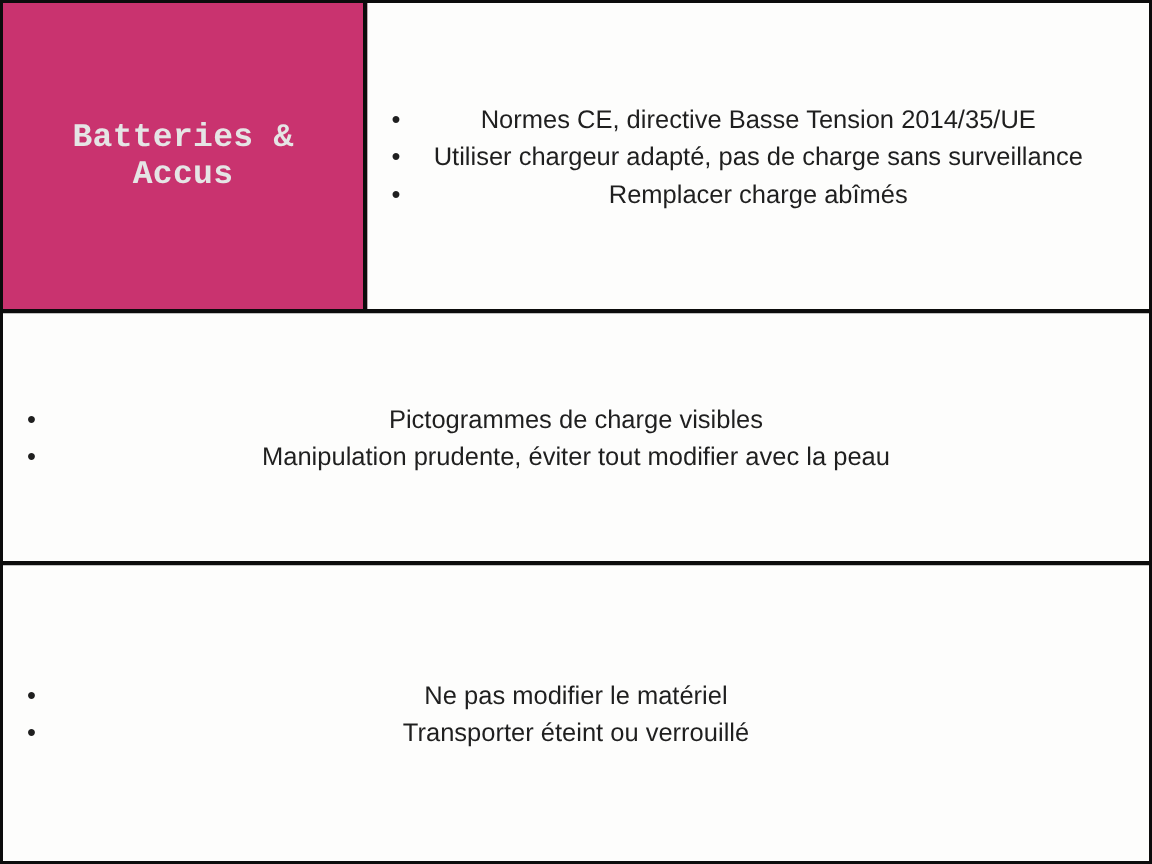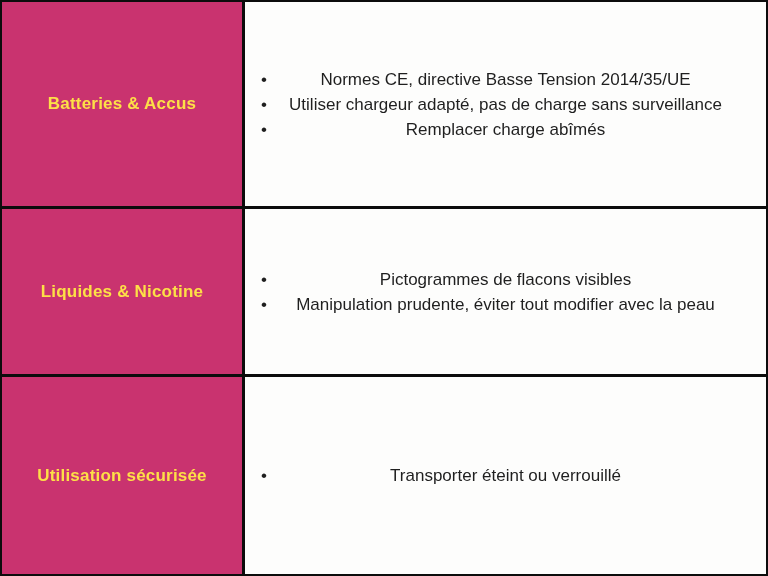--- a/index.html
+++ b/index.html
@@ -37,25 +37,26 @@
     width: 243px;
     flex: 0 0 243px;
     background: #c9336f;
     border-right: 3px solid #0c0c0c;
     display: flex;
     align-items: center;
     justify-content: center;
     padding: 0 10px;
   }
   .category-label {
-    color: #fde047;
+    color: #e5e5e5;
     font-weight: bold;
-    font-size: 17px;
+    font-size: 22px;
     text-align: center;
     letter-spacing: 0.2px;
+    font-family: Liberation Mono, monospace;
   }
 
   .content-cell {
     flex: 1 1 auto;
     background: #fdfdfc;
     display: flex;
     align-items: center;
     justify-content: center;
   }
 
@@ -94,35 +95,30 @@
     <div class="content-cell">
       <ul class="bullet-list">
         <li>Normes CE, directive Basse Tension 2014/35/UE</li>
         <li>Utiliser chargeur adapté, pas de charge sans surveillance</li>
         <li>Remplacer charge abîmés</li>
       </ul>
     </div>
   </div>
 
   <div class="row row-2">
-    <div class="category-cell">
-      <div class="category-label">Liquides &amp; Nicotine</div>
-    </div>
     <div class="content-cell">
       <ul class="bullet-list">
-        <li>Pictogrammes de flacons visibles</li>
+        <li>Pictogrammes de charge visibles</li>
         <li>Manipulation prudente, éviter tout modifier avec la peau</li>
       </ul>
     </div>
   </div>
 
   <div class="row row-3">
-    <div class="category-cell">
-      <div class="category-label">Utilisation sécurisée</div>
-    </div>
     <div class="content-cell">
       <ul class="bullet-list">
+        <li>Ne pas modifier le matériel</li>
         <li>Transporter éteint ou verrouillé</li>
       </ul>
     </div>
   </div>
 
 </div>
 
 </body></html>

